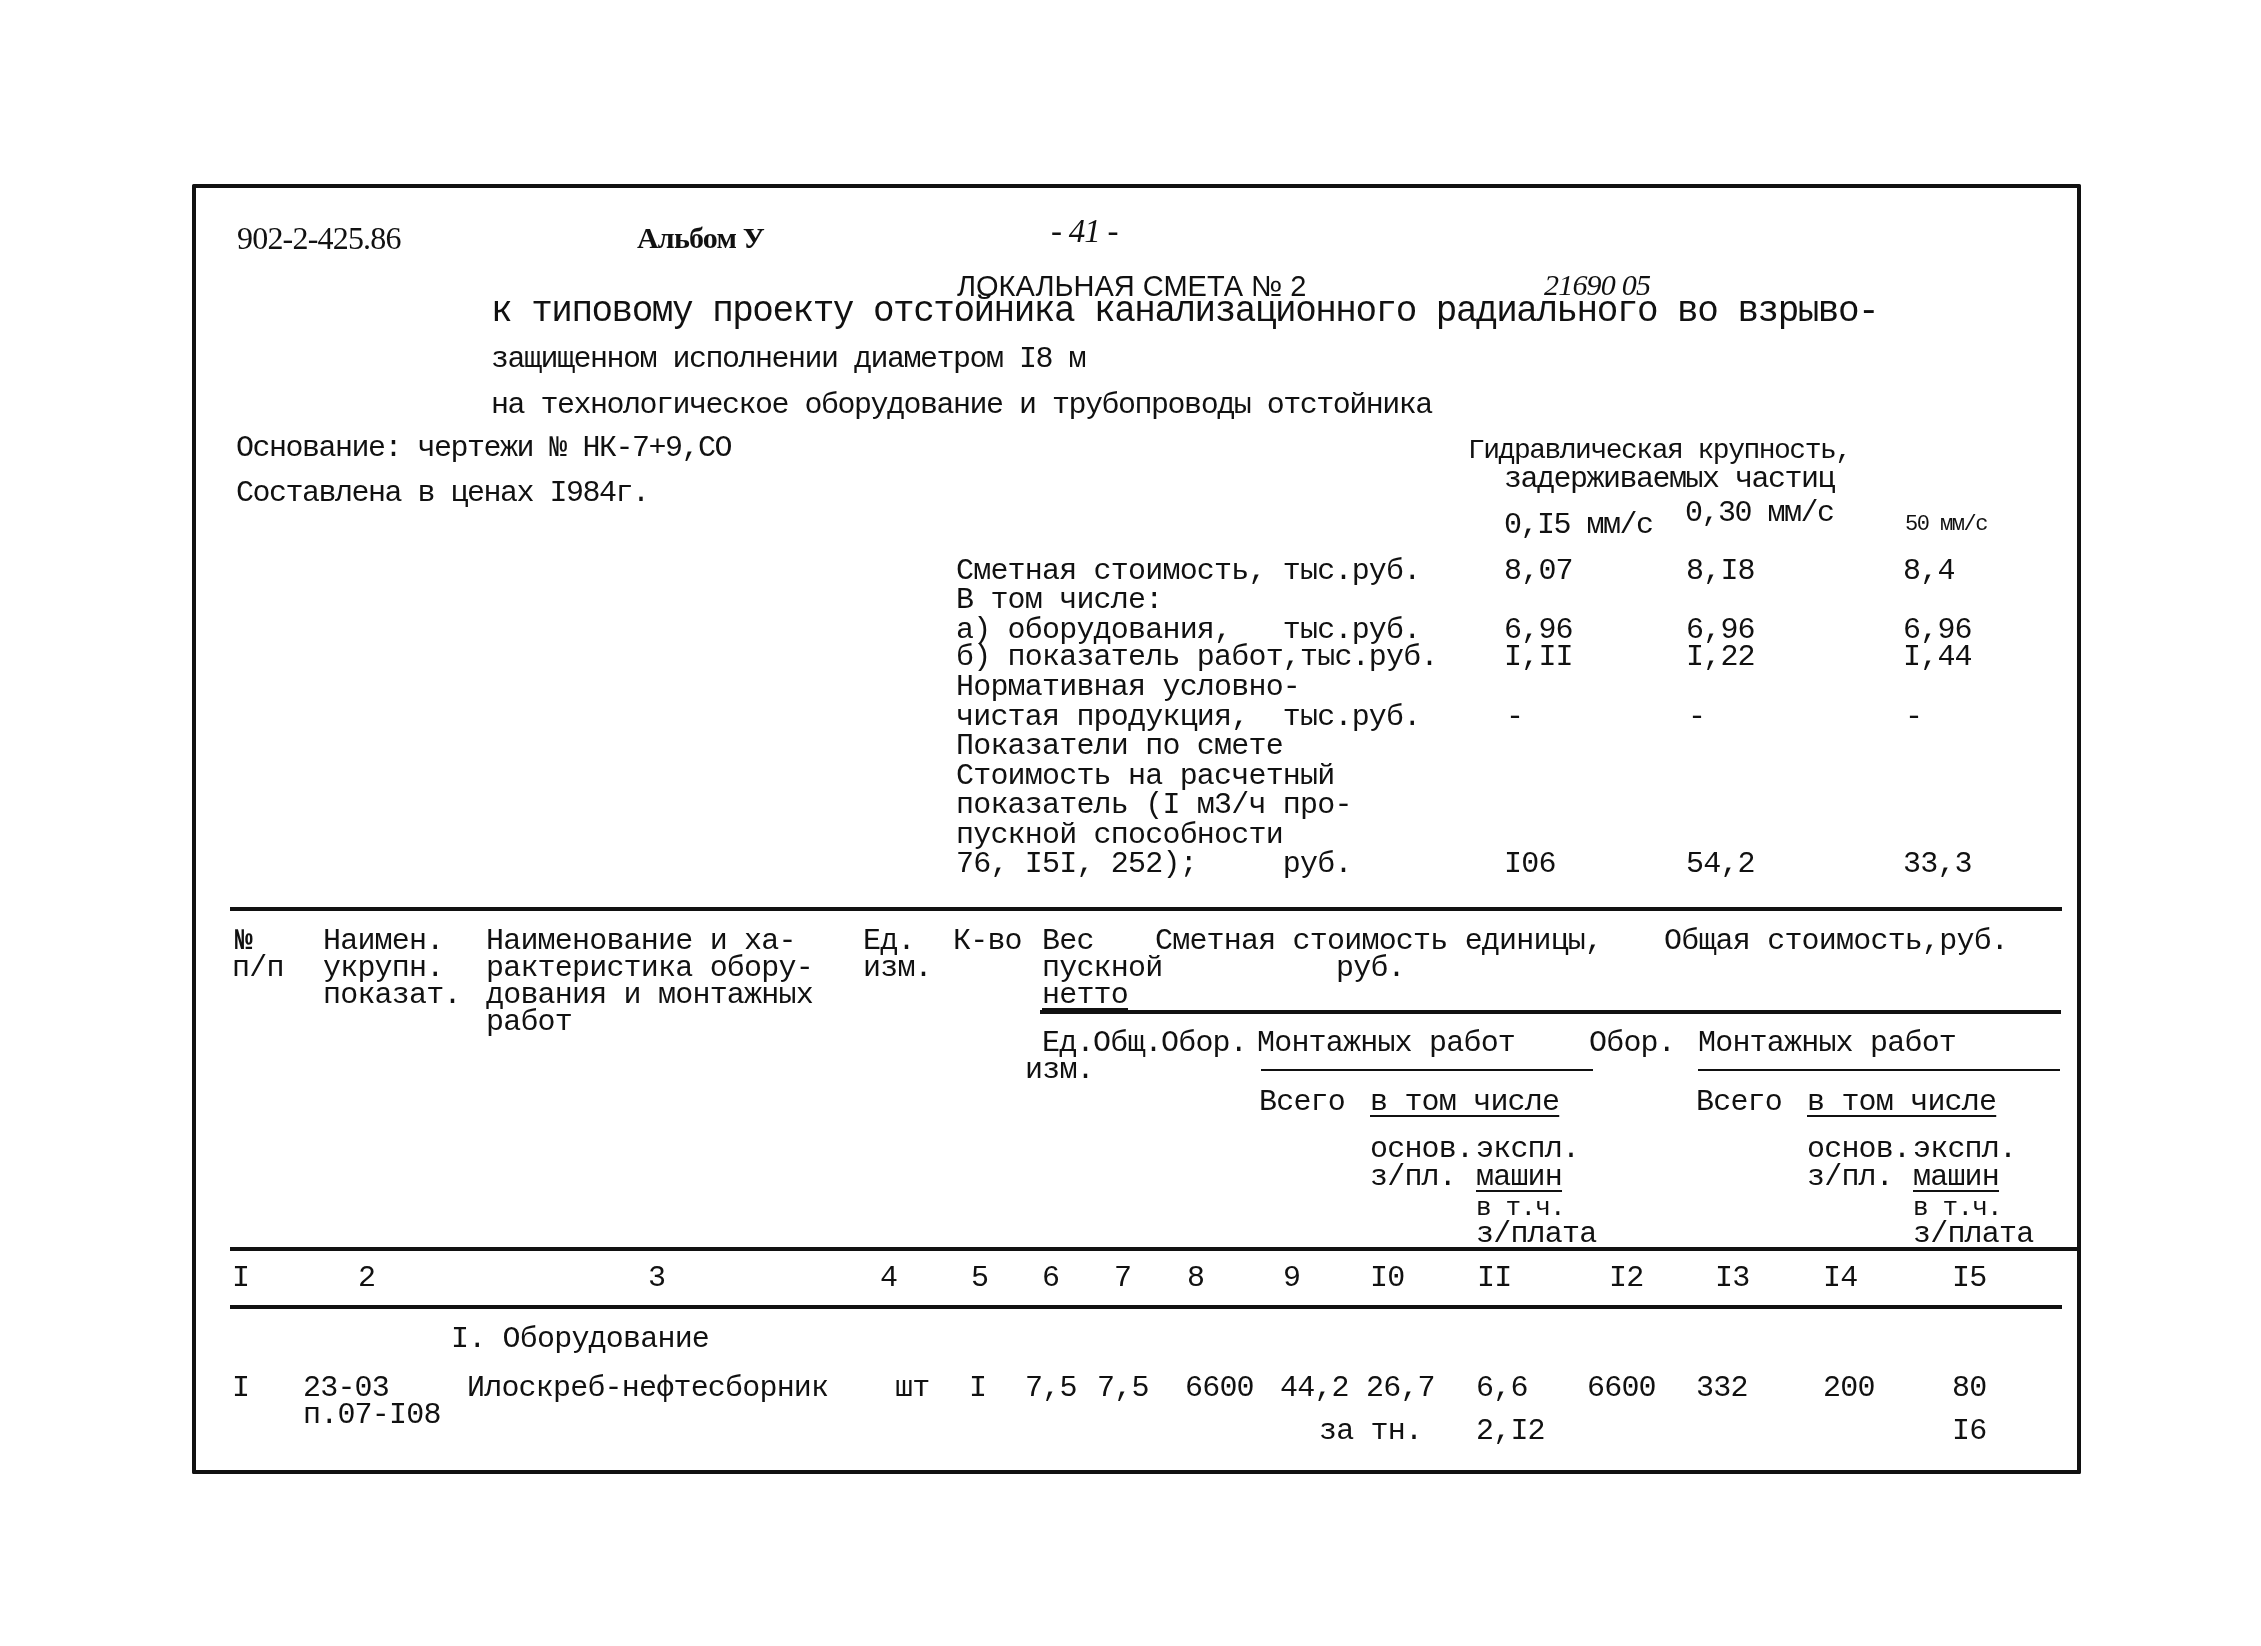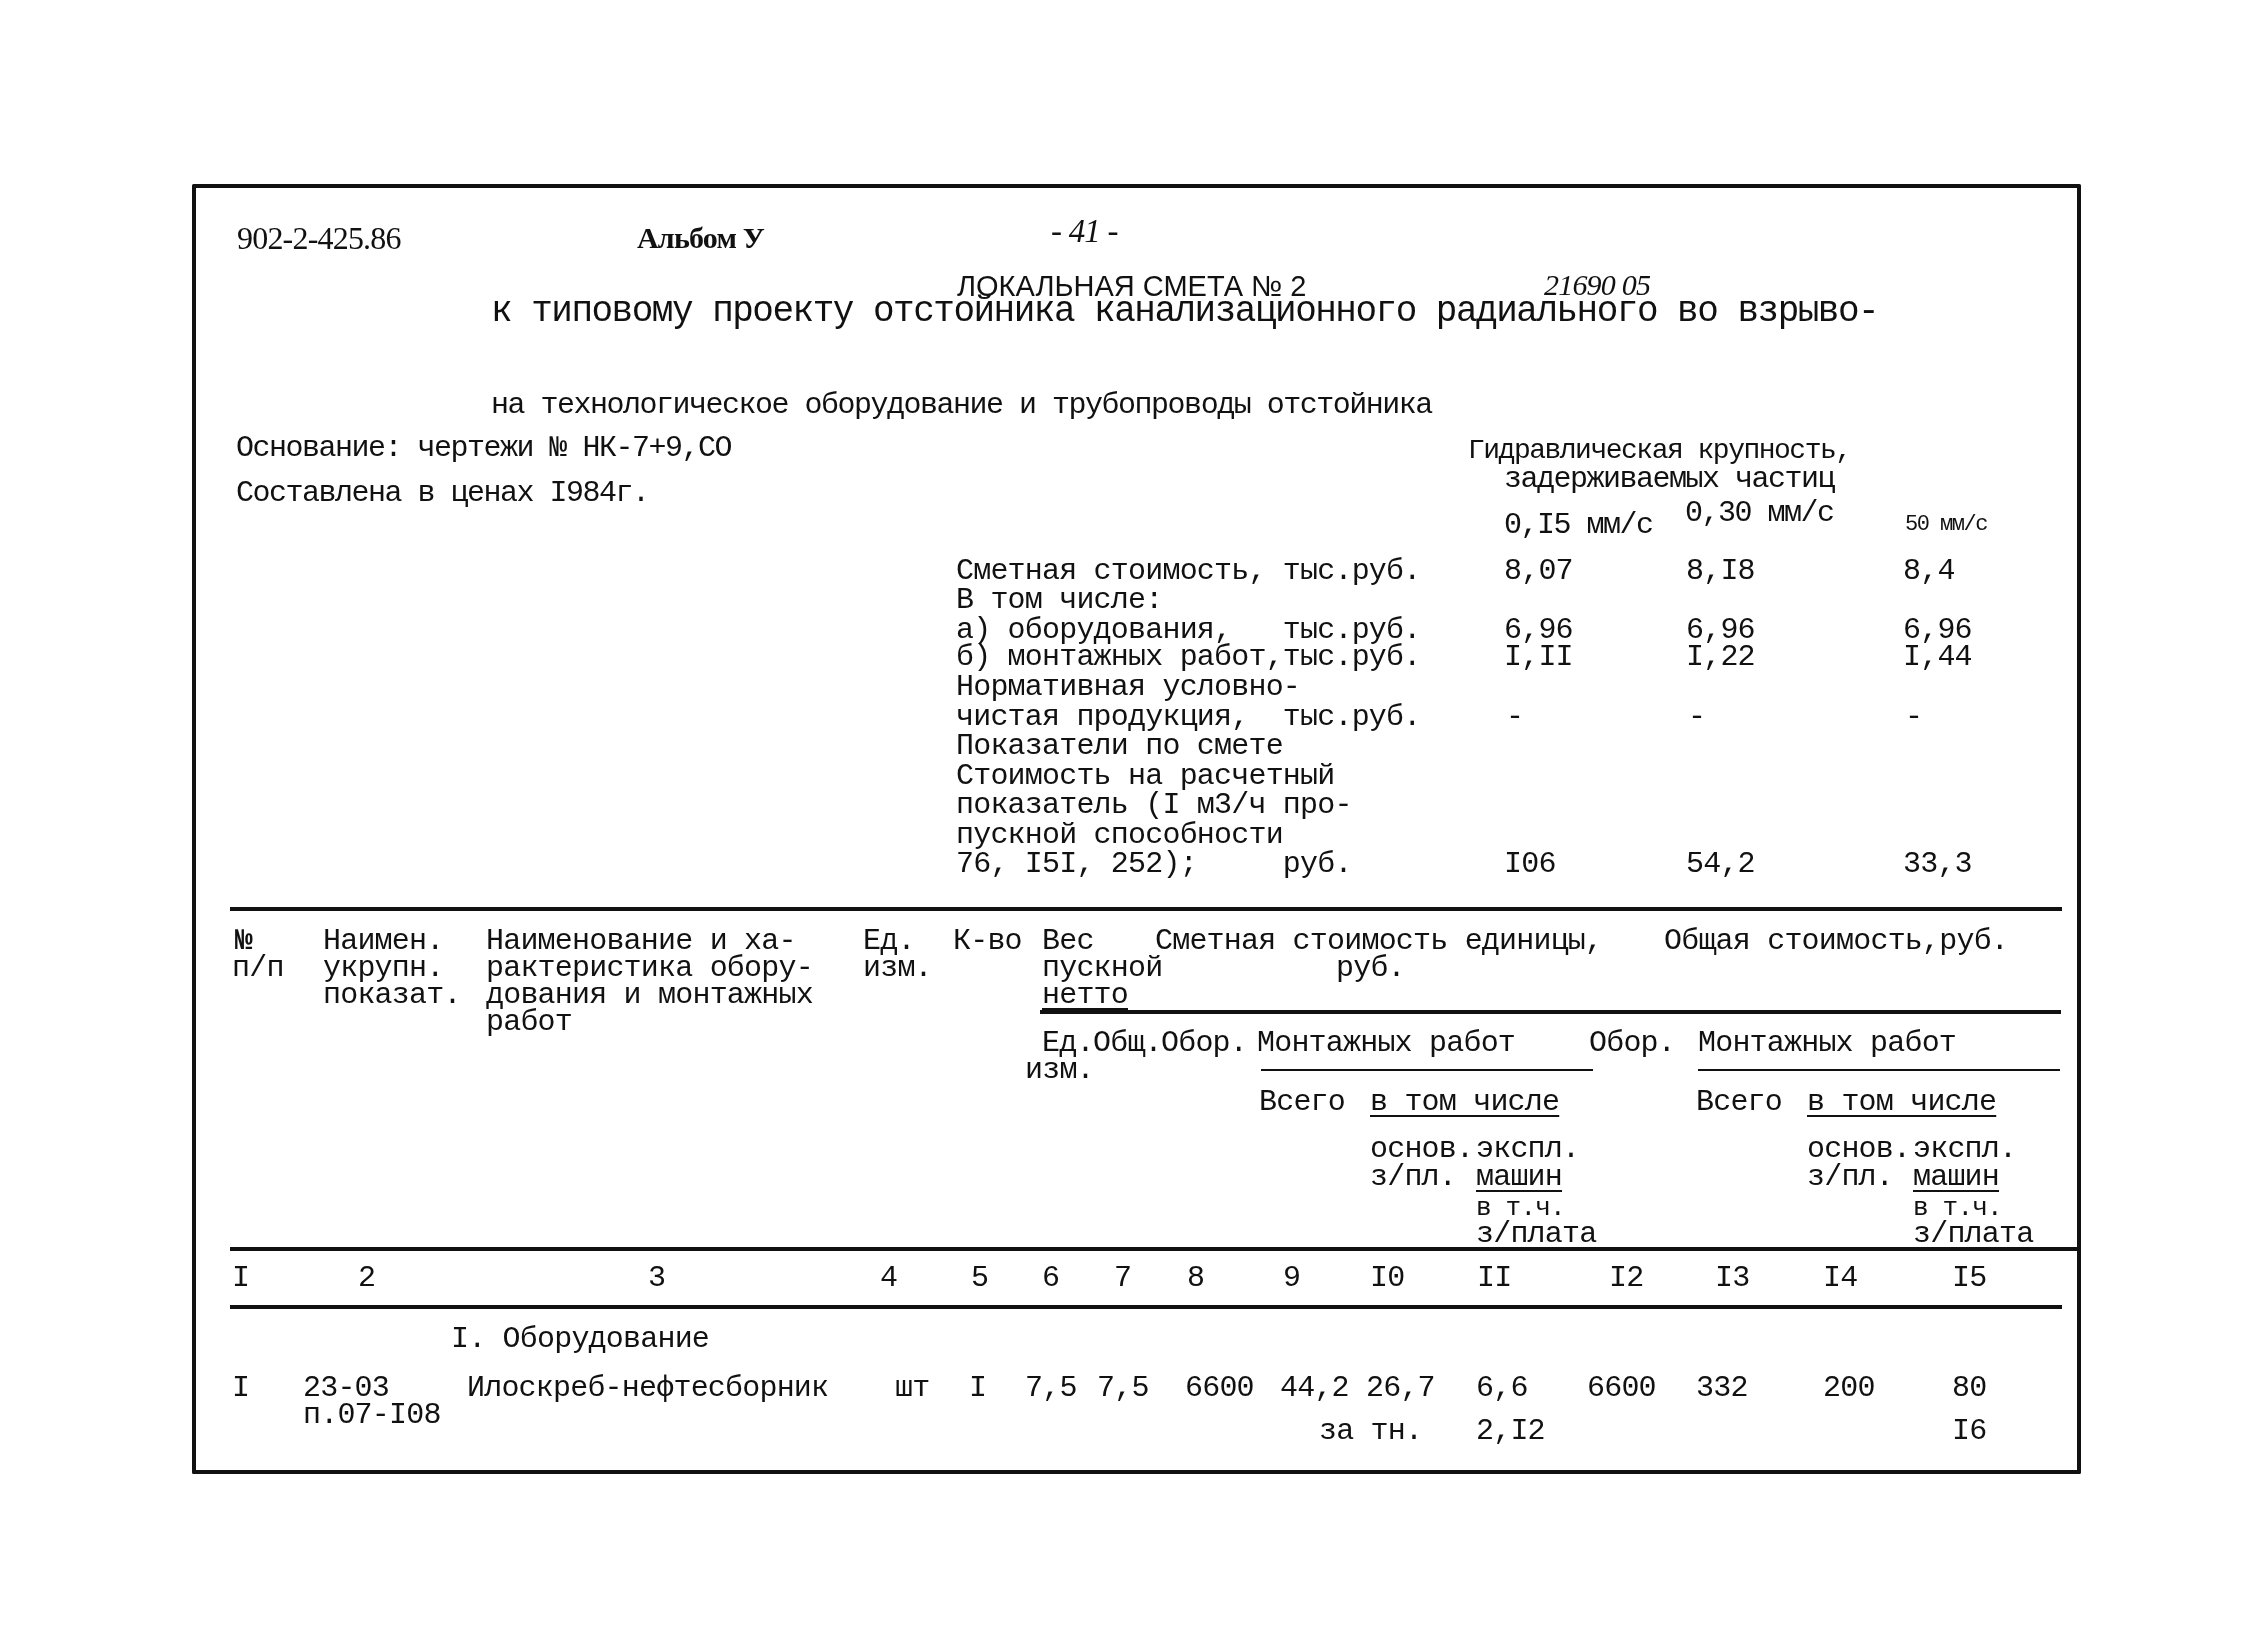--- a/index.html
+++ b/index.html
@@ -24,20 +24,21 @@
 
   <div class="frame"></div>
 
   <div class="t serif" style="left:237px; top:223px; font-size:32px;">902-2-425.86</div>
   <div class="t serif b" style="left:637px; top:223px; font-size:30px;">Альбом У</div>
   <div class="t hw" style="left:1051px; top:216px; font-size:33px;">- 41 -</div>
   <div class="t narrow" style="left:957px; top:271px; font-size:29px; letter-spacing:0px;">ЛОКАЛЬНАЯ СМЕТА № 2</div>
   <div class="t hw" style="left:1544px; top:270px; font-size:30px;">21690 05</div>
 
   <div class="t" style="left:491px; top:297px; font-size:36px; letter-spacing:-1.5px;">к типовому проекту отстойника канализационного радиального во взрыво-</div>
+  <div class="t" style="left:491px; top:344px; font-size:30px; letter-spacing:-1.5px;">защищенном исполнении диаметром I8 м</div>
   <div class="t" style="left:491px; top:390px; font-size:30px; letter-spacing:-1.5px;">на технологическое оборудование и трубопроводы отстойника</div>
 
   <div class="t" style="left:236px; top:433px; font-size:30px; letter-spacing:-1.5px;">Основание: чертежи № НК-7+9,СО</div>
   <div class="t" style="left:236px; top:478px; font-size:30px; letter-spacing:-1.5px;">Составлена в ценах I984г.</div>
 
   <div class="t" style="left:1468px; top:436px; font-size:28px; letter-spacing:-1.5px;">Гидравлическая крупность,</div>
   <div class="t" style="left:1504px; top:464px; font-size:30px; letter-spacing:-1.5px;">задерживаемых частиц</div>
   <div class="t" style="left:1504px; top:510px; font-size:30px; letter-spacing:-1.5px;">0,I5 мм/с</div>
   <div class="t" style="left:1685px; top:498px; font-size:30px; letter-spacing:-1.5px;">0,30 мм/с</div>
   <div class="t" style="left:1905px; top:510px; font-size:22px; letter-spacing:-1.5px;">50 мм/с</div>
@@ -48,21 +49,21 @@
     <div class="t" style="left:1686px; top:556px;">8,I8</div>
     <div class="t" style="left:1903px; top:556px;">8,4</div>
 
     <div class="t" style="left:956px; top:585px;">В том числе:</div>
 
     <div class="t" style="left:956px; top:615px;">а) оборудования,   тыс.руб.</div>
     <div class="t" style="left:1504px; top:615px;">6,96</div>
     <div class="t" style="left:1686px; top:615px;">6,96</div>
     <div class="t" style="left:1903px; top:615px;">6,96</div>
 
-    <div class="t" style="left:956px; top:642px;">б) монтажных работ,тыс.руб.</div>
+    <div class="t" style="left:956px; top:642px;">б) показатель работ,тыс.руб.</div>
     <div class="t" style="left:1504px; top:642px;">I,II</div>
     <div class="t" style="left:1686px; top:642px;">I,22</div>
     <div class="t" style="left:1903px; top:642px;">I,44</div>
 
     <div class="t" style="left:956px; top:672px;">Нормативная условно-</div>
 
     <div class="t" style="left:956px; top:702px;">чистая продукция,  тыс.руб.</div>
     <div class="t" style="left:1506px; top:702px;">-</div>
     <div class="t" style="left:1688px; top:702px;">-</div>
     <div class="t" style="left:1905px; top:702px;">-</div>

